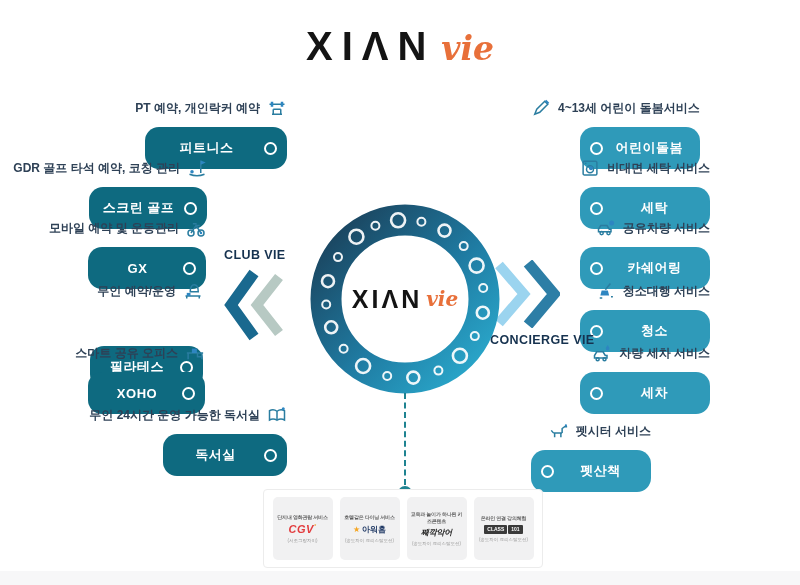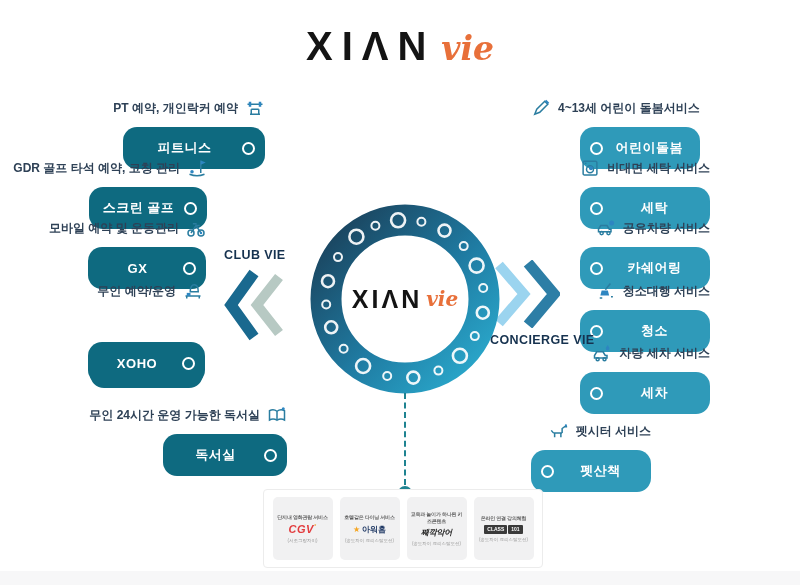--- a/index.html
+++ b/index.html
@@ -68,21 +68,21 @@
 </style>
 </head>
 <body>
 
 <div class="stage">
 
   <div class="brand">
     <span class="xian">XIΛN</span><span class="vie">vie</span>
   </div>
 
-  <div class="item l" style="top:97px;right:535px;">
+  <div class="item l" style="top:97px;right:513px;">
     <div class="lbl">
       <span>PT 예약, 개인락커 예약</span>
       <span class="ic">
         <svg viewBox="0 0 16 16" fill="none" stroke="#2a7da0" stroke-width="1.2">
           <path d="M2 5h12"></path>
             <rect x="3" y="3" width="2" height="4" fill="#2e86c1" stroke="none"></rect>
           <rect x="11" y="3" width="2" height="4" fill="#2e86c1" stroke="none"></rect>
           <path d="M5 9h6M5 9v4M11 9v4M4 13h8"></path>
         </svg>
       </span>
@@ -140,20 +140,29 @@
         </svg>
       </span>
     </div>
     <div class="pill l" style="width:113px;margin-top:36px;">
       <span class="txt">필라테스</span>
       <span class="ring"></span>
     </div>
   </div>
 
   <div class="item l" style="top:342px;right:595px;">
+    <div class="lbl">
+      <span>스마트 공유 오피스</span>
+      <span class="ic">
+        <svg viewBox="0 0 16 16" fill="none" stroke="#2a7da0" stroke-width="1.2">
+          <path d="M1.5 8h13M2.5 8v5M13.5 8v5M10 8v3h3.5"></path>
+          <rect x="5.5" y="4.5" width="4" height="3.5" fill="#2e86c1" stroke="none"></rect>
+        </svg>
+      </span>
+    </div>
     <div class="pill l" style="width:117px;">
       <span class="txt">XOHO</span>
       <span class="ring"></span>
     </div>
   </div>
 
   <div class="item l" style="top:404px;right:513px;margin-left:36px;">
     <div class="lbl">
       <span>무인 24시간 운영 가능한 독서실</span>
       <span class="ic">

